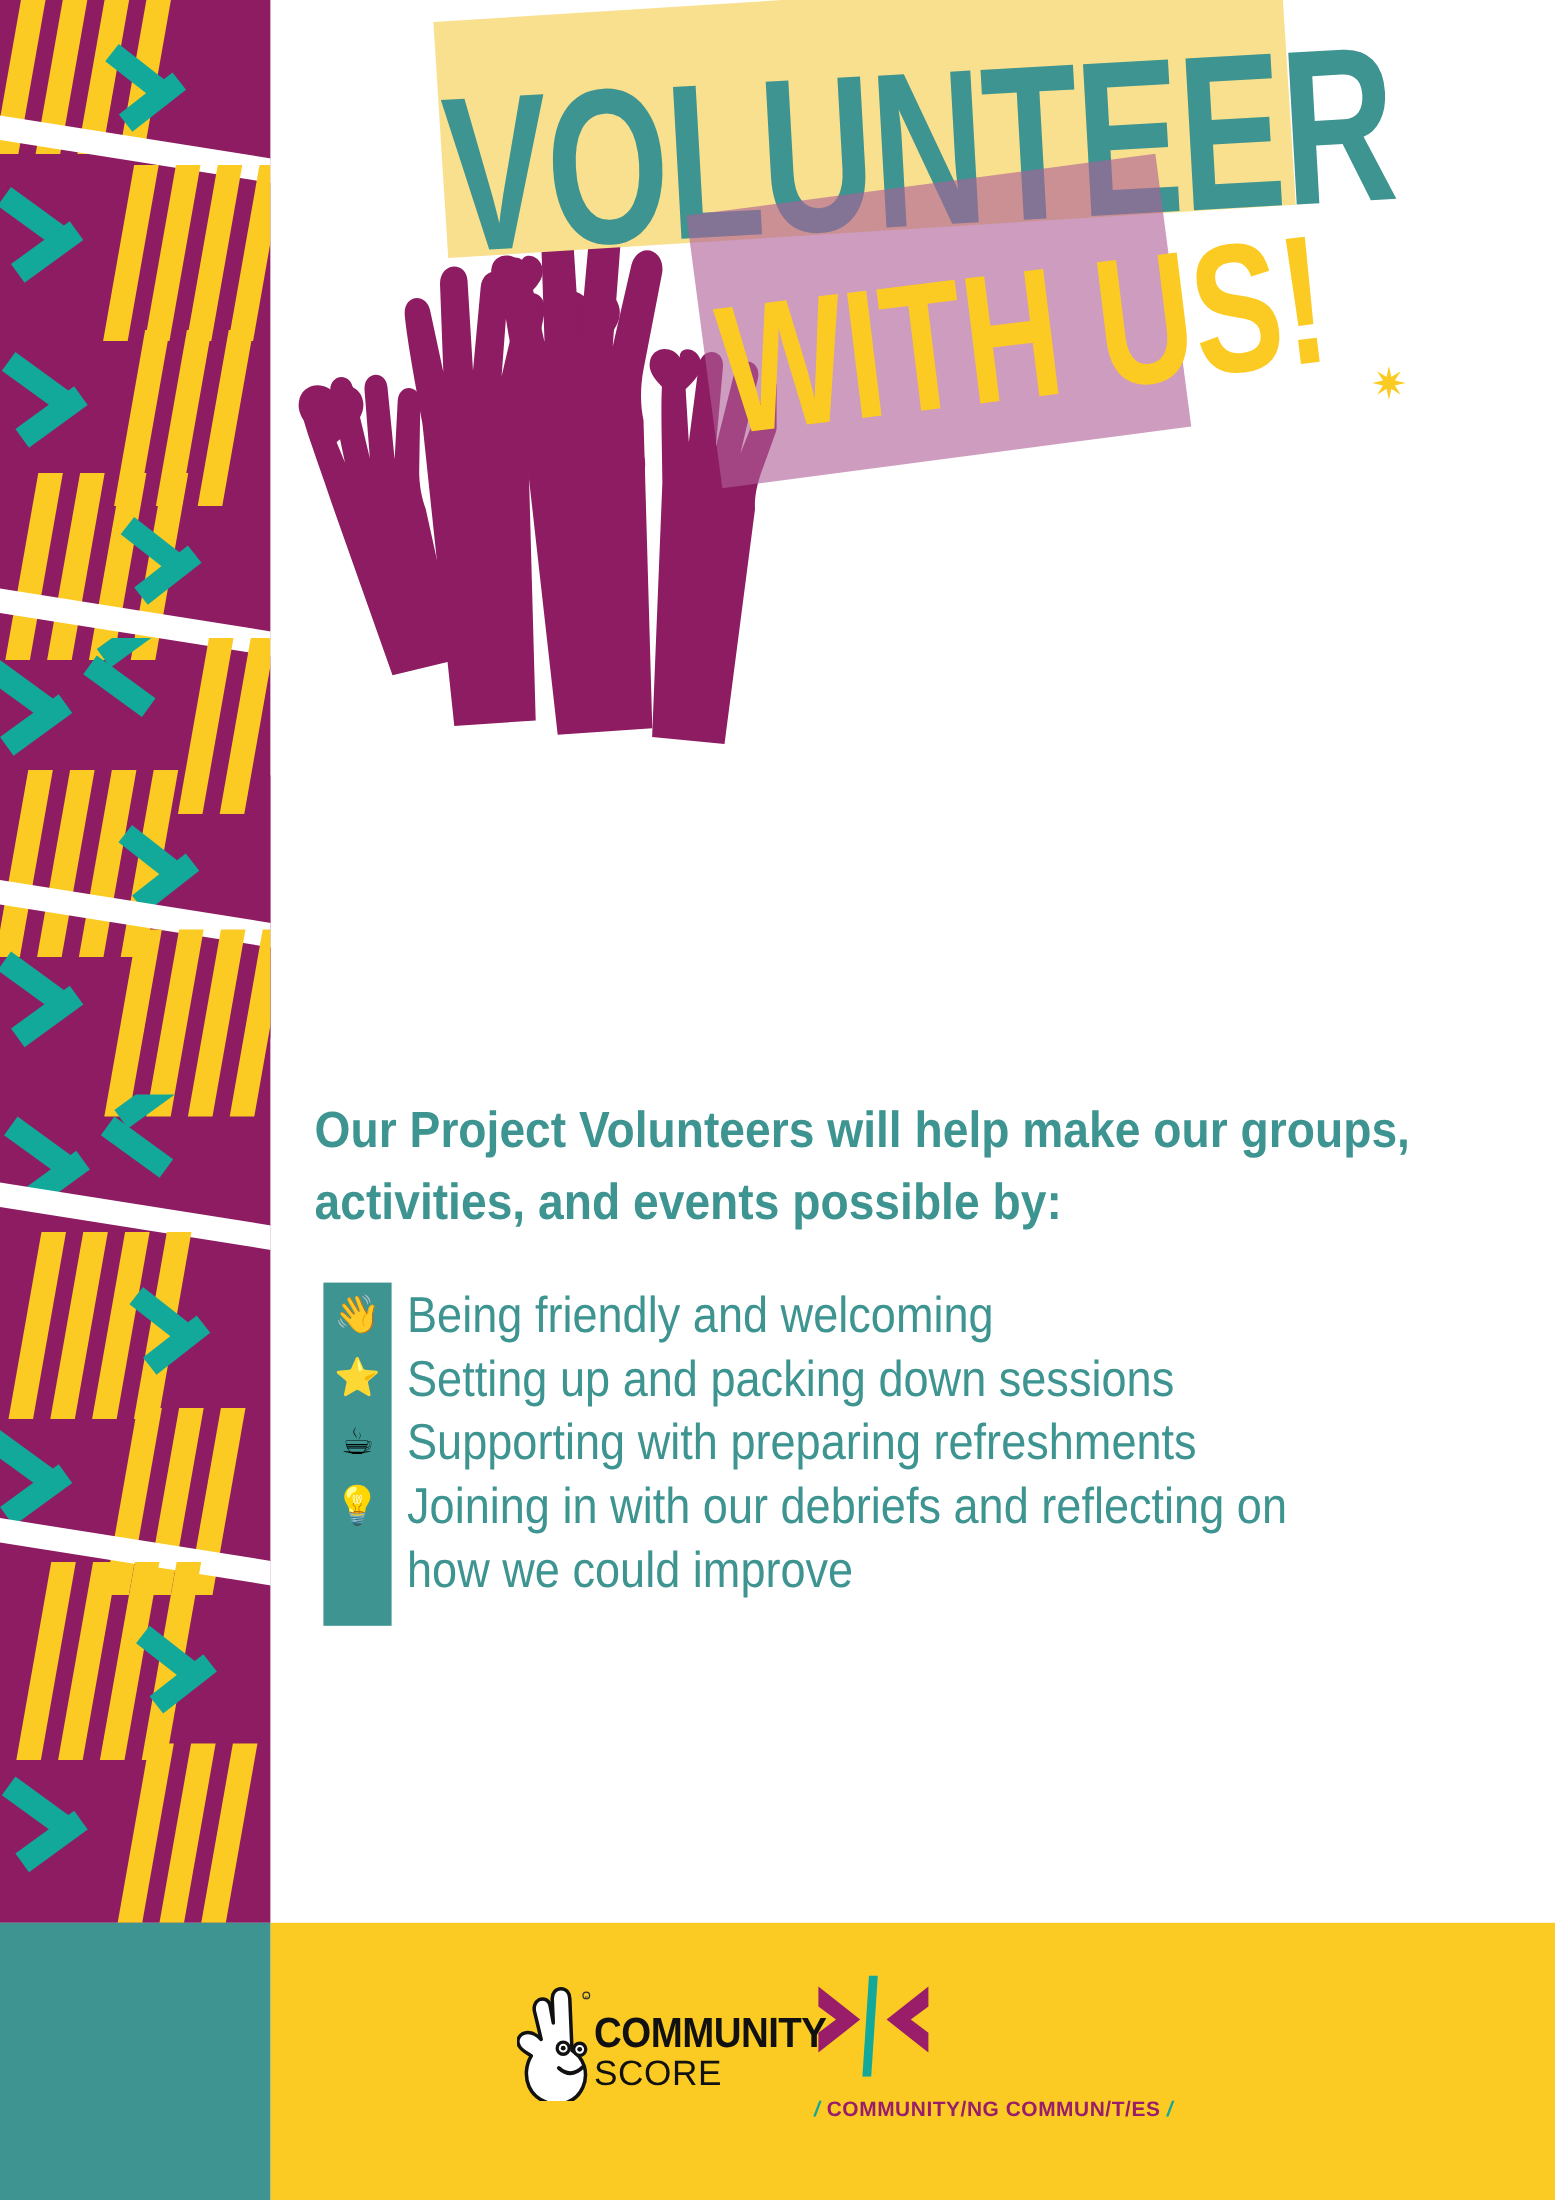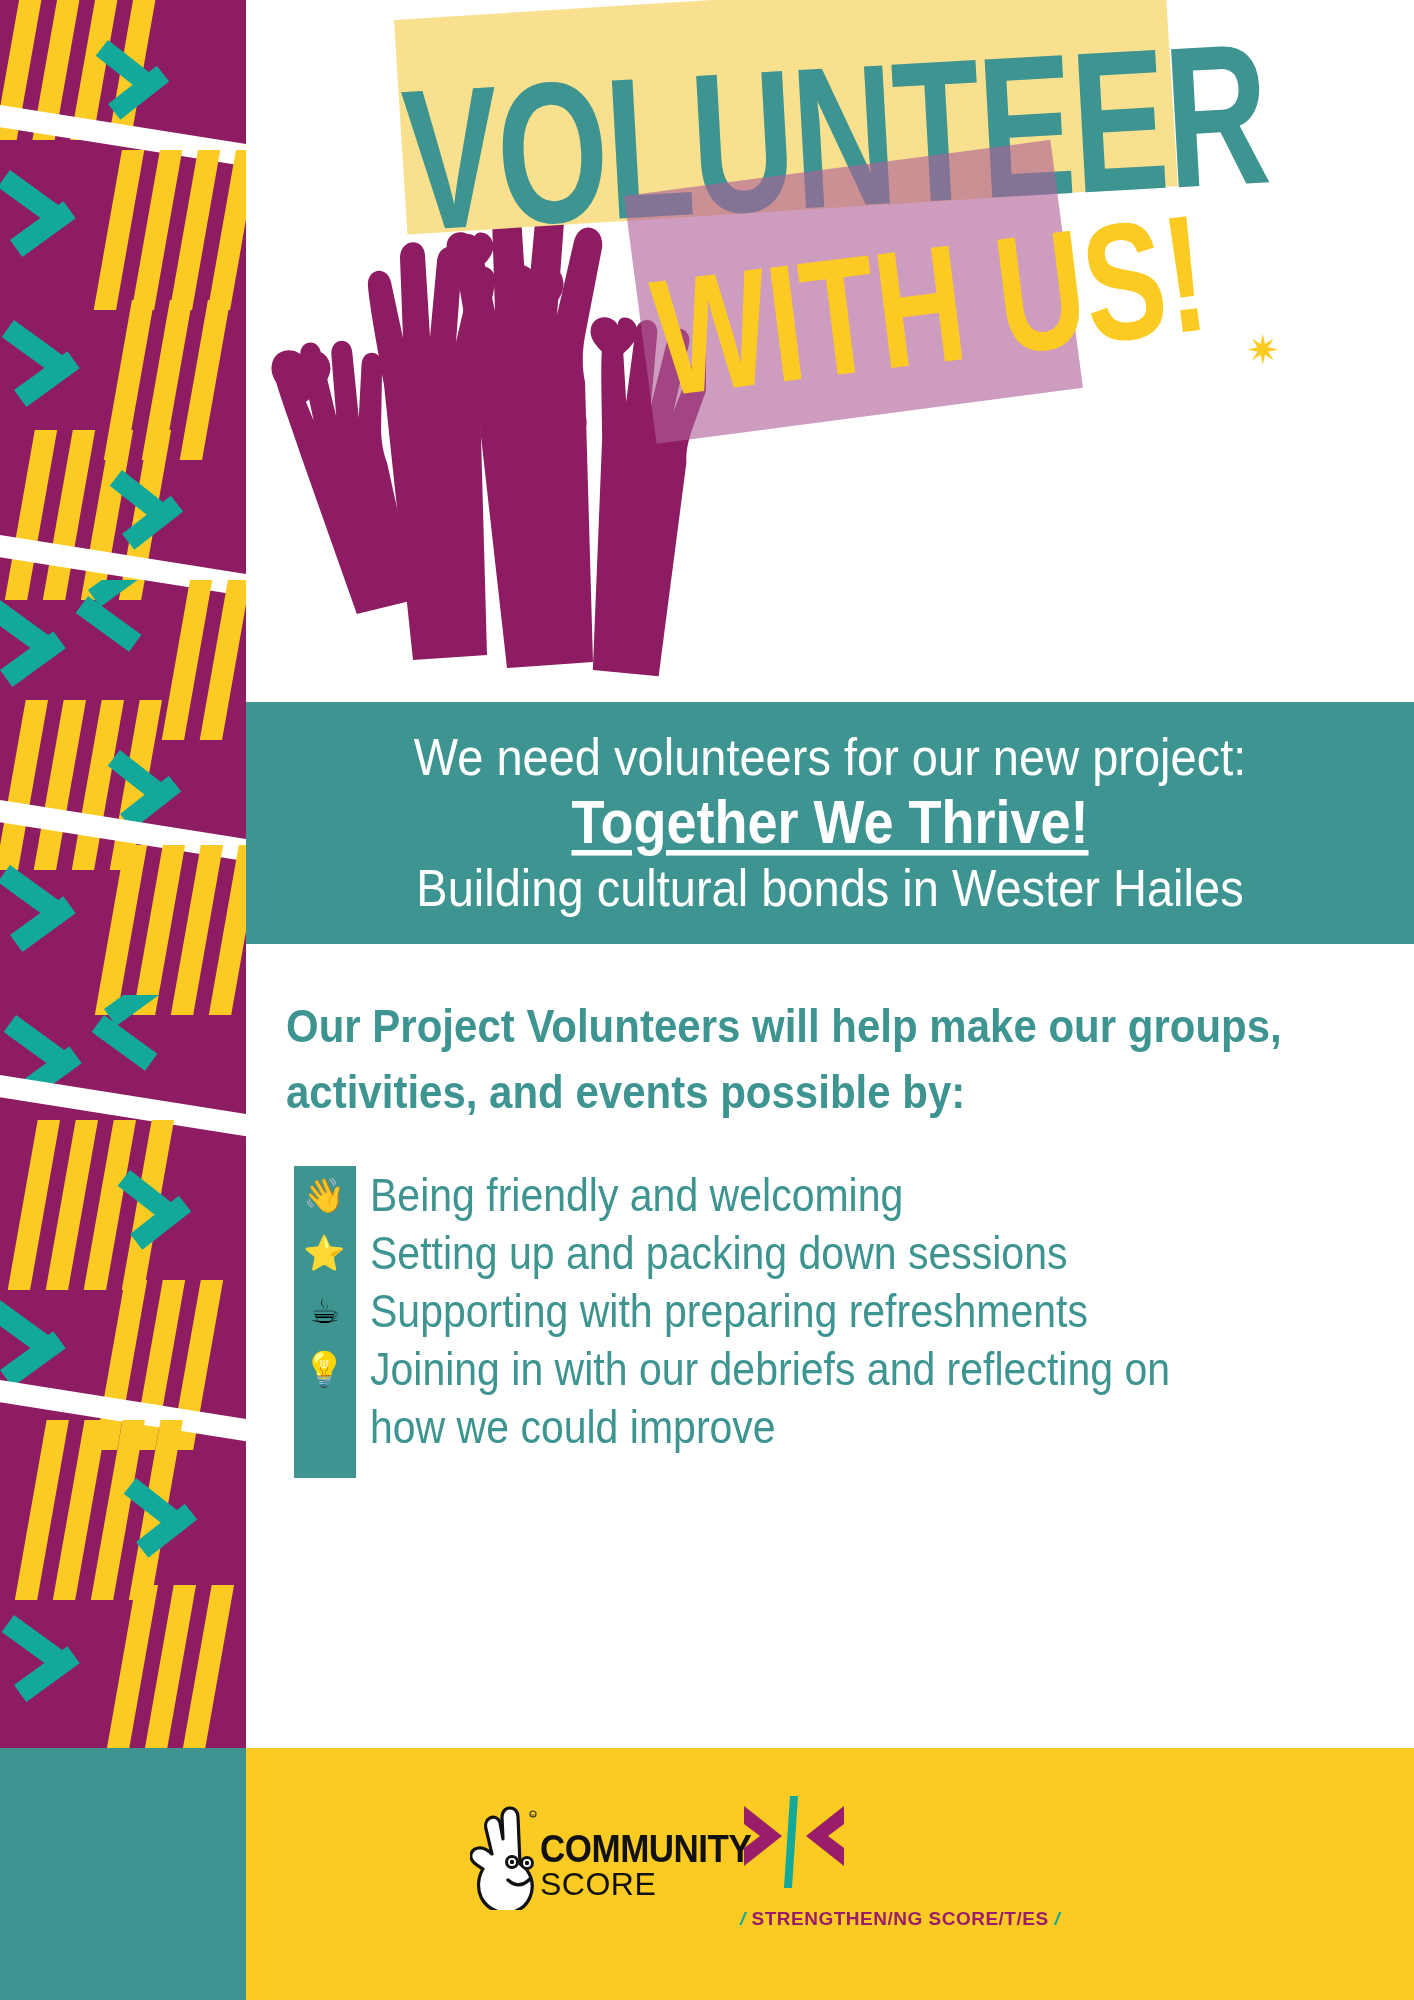--- a/index.html
+++ b/index.html
@@ -326,25 +326,20 @@
     </svg>
 
     <div id="banner-volunteer"></div>
     <div id="banner-volunteer-text">VOLUNTEER</div>
 
     <div id="banner-withus"></div>
     <div id="banner-withus-text">WITH US!</div>
     <div id="withus-sparkle">✷</div>
   </div>
 
-  <div id="band">
-    <div class="band-line1">We need volunteers for our new project:</div>
-    <div class="band-line2">Together We Thrive!</div>
-    <div class="band-line3">Building cultural bonds in Wester Hailes</div>
-  </div>
 
   <div id="body-wrap">
 
     <div id="heading">Our Project Volunteers will help make our groups, activities, and events possible by:</div>
 
     <div id="bullets">
       <div id="emoji-strip"></div>
 
       <div class="bullet-row">
         <div class="bullet-icon">👋</div>
@@ -395,17 +390,17 @@
         <div id="tnl-fund">SCORE</div>
       </div>
     </div>
 
     <div id="logo-score">
       <svg id="score-mark" viewBox="0 0 108 92">
         <path d="M4 10 L42 40 L4 70 L4 52 L20 40 L4 28 Z" fill="#9a1d6a"></path>
         <path d="M104 10 L66 40 L104 70 L104 52 L88 40 L104 28 Z" fill="#9a1d6a"></path>
         <path d="M58 0 L50 0 L44 92 L52 92 Z" fill="#12a89a"></path>
       </svg>
-      <div id="score-tag"><span class="tealslash">/</span> <span>STRENGTHEN/NG SCORE/T/ES</span> <span class="tealslash">/</span></div>
+      <div id="score-tag"><span class="tealslash">/</span> <span>COMMUNITY/NG COMMUN/T/ES</span> <span class="tealslash">/</span></div>
     </div>
   </div>
 
 </div>
 
 </body></html>

